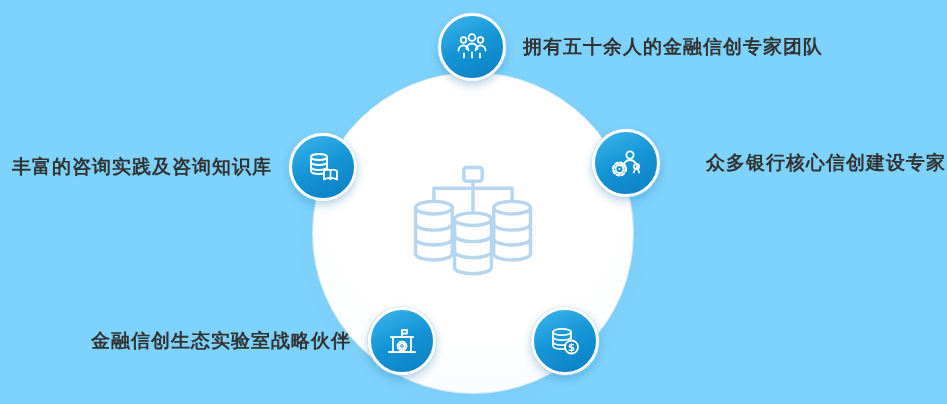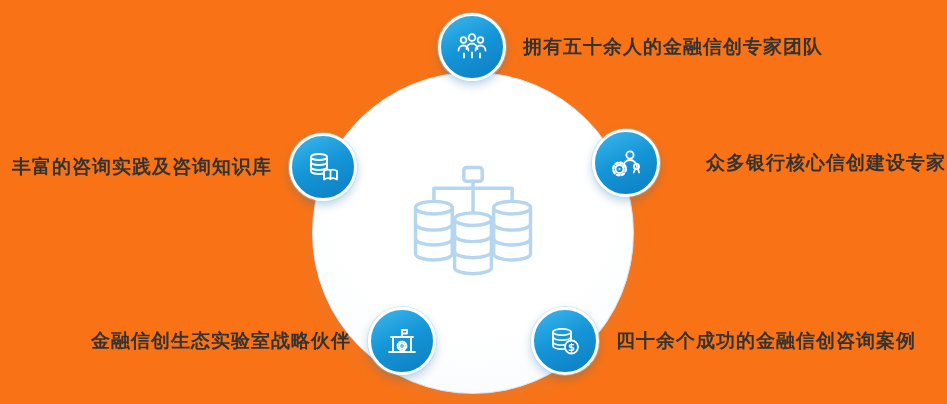--- a/index.html
+++ b/index.html
@@ -1,19 +1,19 @@
 <!DOCTYPE html>
 <html><head>
 <meta charset="utf-8">
 <style>
   html,body{margin:0;padding:0;background:#ffffff;}
   .canvas{
     position:relative;
     width:947px;height:404px;
-    background:#f97316;
+    background:#7dd3fc;
     font-family:"Liberation Sans","DejaVu Sans",sans-serif;
     overflow:hidden;
   }
   .center-circle{
     position:absolute;
     left:312px;top:72px;
     width:320px;height:320px;
     border-radius:50%;
     background:radial-gradient(circle at 50% 38%, #ffffff 55%, #f5f9fc 100%);
     border:1px solid #d5e5f1;
@@ -145,16 +145,15 @@
     <div class="bubble">
       <svg width="36" height="36" viewBox="0 0 36 36" fill="none" stroke="#ffffff" stroke-width="1.8" stroke-linecap="round" stroke-linejoin="round">
         <ellipse cx="15" cy="9" rx="9" ry="3.2"></ellipse>
         <path d="M6 9 v14 a9 3.2 0 0 0 18 0 v-14"></path>
         <path d="M6 14 a9 3.2 0 0 0 18 0"></path>
         <path d="M6 19 a9 3.2 0 0 0 18 0"></path>
         <circle cx="24.5" cy="24" r="6.5" fill="#0f86c9"></circle>
         <text x="24.5" y="27.6" text-anchor="middle" font-size="10" font-weight="bold" fill="#ffffff" stroke="none" font-family="DejaVu Sans, sans-serif">$</text>
       </svg>
     </div>
-    <span class="label">四十余个成功的金融信创咨询案例</span>
   </div>
 
 </div>
 
 </body></html>

